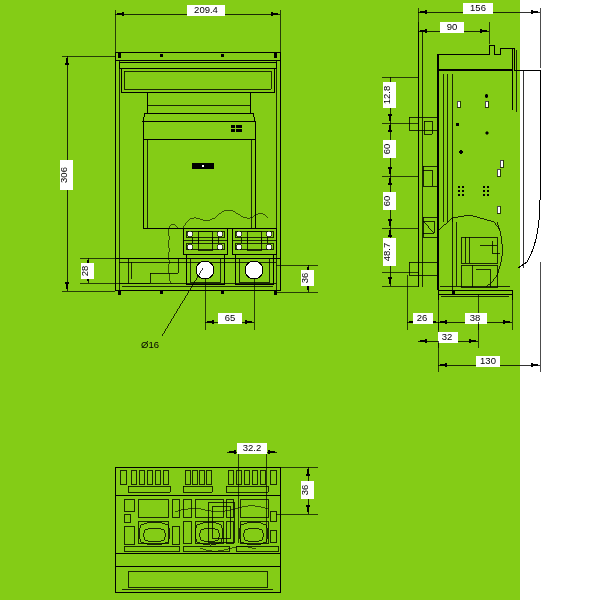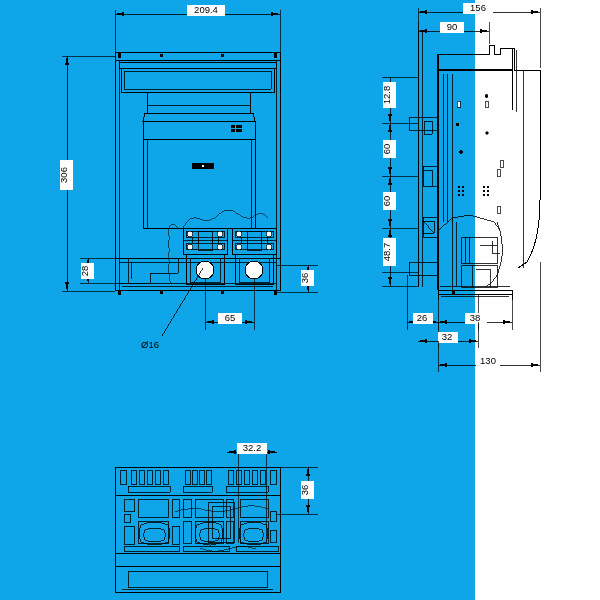--- a/index.html
+++ b/index.html
@@ -8,23 +8,23 @@
     background: #ffffff;
   }
   body {
     width: 600px;
     height: 600px;
     overflow: hidden;
     font-family: "Liberation Sans", sans-serif;
   }
   #drawing-root {
     position: relative;
-    width: 475px;
+    width: 520px;
     height: 600px;
-    background: #0ea5e9;
+    background: #84cc16;
   }
   svg.cad {
     display: block;
     width: 600px;
     height: 600px;
     shape-rendering: crispEdges;
   }
   .ln      { stroke: #000000; stroke-width: 1; fill: none; }
   .ln-thick{ stroke: #000000; stroke-width: 2; fill: none; }
   .ln-thin { stroke: #000000; stroke-width: 0.8; fill: none; }

